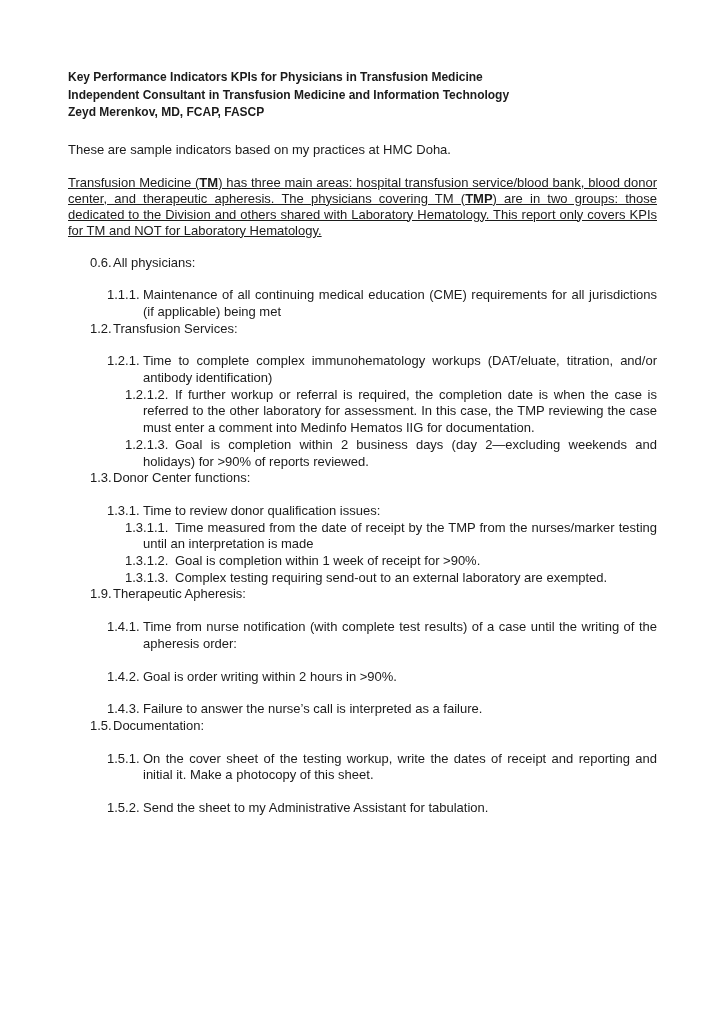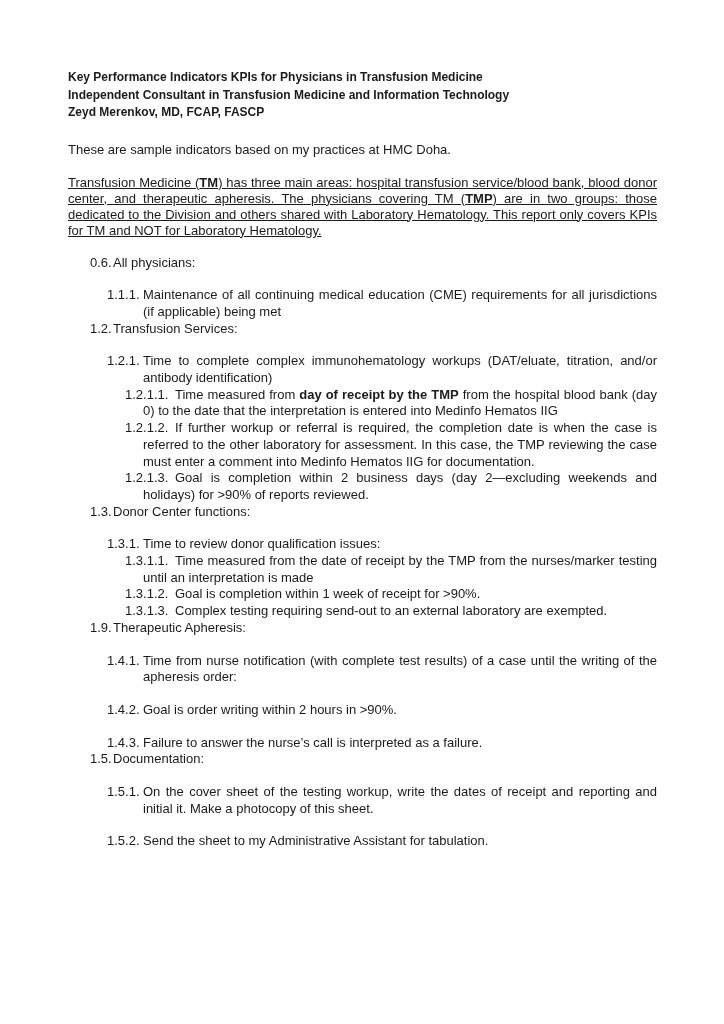--- a/index.html
+++ b/index.html
@@ -60,21 +60,20 @@
 
   <p class="note">These are sample indicators based on my practices at HMC Doha.</p>
 
   <p class="intro"><span>Transfusion Medicine (</span><span class="b">TM</span><span>) has three main areas:  hospital transfusion service/blood bank, blood donor center, and therapeutic apheresis.  The physicians covering TM (</span><span class="b">TMP</span><span>) are in two groups:  those dedicated to the Division and others shared with Laboratory Hematology.  This report only covers KPIs for TM and NOT for Laboratory Hematology.</span></p>
 
   <section id="kpi-list">
       <div class="li lv2"><span class="num">0.6.</span><span><span>All physicians:</span></span></div>
       <div class="li lv3"><span class="num">1.1.1.</span><span><span>Maintenance of all continuing medical education (CME) requirements for all jurisdictions (if applicable) being met</span></span></div>
       <div class="li lv2"><span class="num">1.2.</span><span><span>Transfusion Services:</span></span></div>
       <div class="li lv3"><span class="num">1.2.1.</span><span><span>Time to complete complex immunohematology workups (DAT/eluate, titration, and/or antibody identification)</span></span></div>
-      <div class="li lv4"><span class="num">1.2.1.1.</span><span><span>Time measured from </span><span class="b">day of receipt by the TMP</span><span> from the hospital blood bank (day 0) to the date that the interpretation is entered into Medinfo Hematos IIG</span></span></div>
       <div class="li lv4"><span class="num">1.2.1.2.</span><span><span>If further workup or referral is required, the completion date is when the case is referred to the other laboratory for assessment.  In this case, the TMP reviewing the case must enter a comment into Medinfo Hematos IIG for documentation.</span></span></div>
       <div class="li lv4"><span class="num">1.2.1.3.</span><span><span>Goal is completion within 2 business days (day 2—excluding weekends and holidays) for &gt;90% of reports reviewed.</span></span></div>
       <div class="li lv2"><span class="num">1.3.</span><span><span>Donor Center functions:</span></span></div>
       <div class="li lv3"><span class="num">1.3.1.</span><span><span>Time to review donor qualification issues:</span></span></div>
       <div class="li lv4"><span class="num">1.3.1.1.</span><span><span>Time measured from the date of receipt by the TMP from the nurses/marker testing until an interpretation is made</span></span></div>
       <div class="li lv4"><span class="num">1.3.1.2.</span><span><span>Goal is completion within 1 week of receipt for &gt;90%.</span></span></div>
       <div class="li lv4"><span class="num">1.3.1.3.</span><span><span>Complex testing requiring send-out to an external laboratory are exempted.</span></span></div>
       <div class="li lv2"><span class="num">1.9.</span><span><span>Therapeutic Apheresis:</span></span></div>
       <div class="li lv3"><span class="num">1.4.1.</span><span><span>Time from nurse notification (with complete test results) of a case until the writing of the apheresis order:</span></span></div>
       <div class="li lv3"><span class="num">1.4.2.</span><span><span>Goal is order writing within 2 hours in &gt;90%.</span></span></div>

